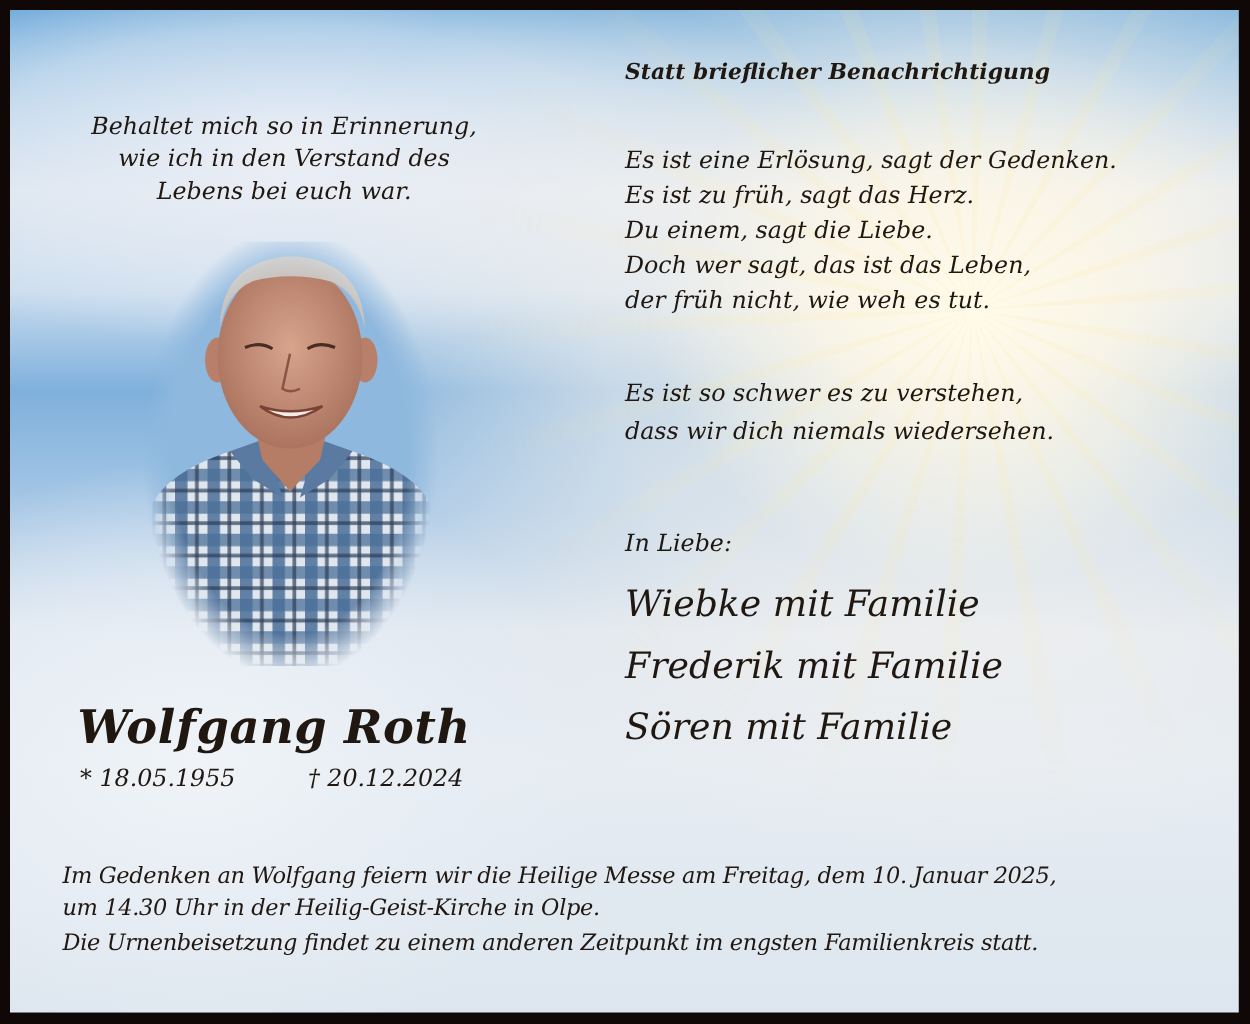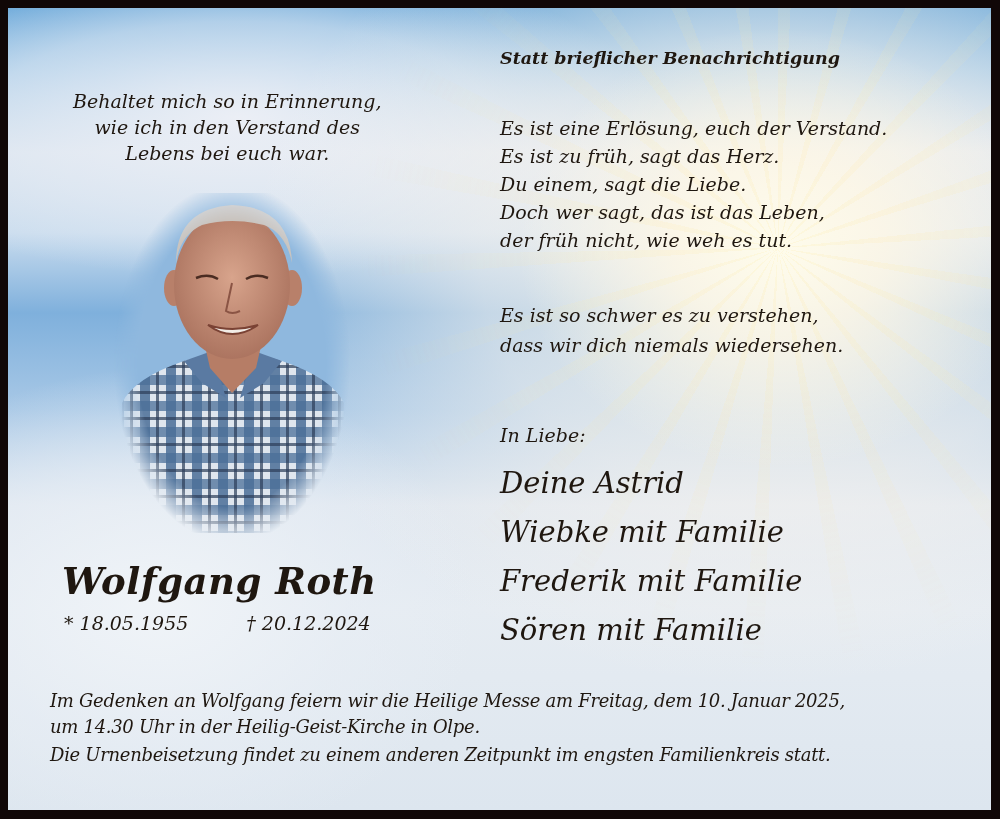--- a/index.html
+++ b/index.html
@@ -97,36 +97,35 @@
   </svg>
 
   <div class="txt name">Wolfgang Roth</div>
   <div class="txt dates">
     <span>* 18.05.1955</span><span class="death">† 20.12.2024</span>
   </div>
 
   <div class="txt heading">Statt brieflicher Benachrichtigung</div>
 
   <div class="txt poem1">
-    <span class="line">Es ist eine Erlösung, euch der Verstand.</span>
+    <span class="line">Es ist eine Erlösung, sagt der Gedenken.</span>
     <span class="line">Es ist zu früh, sagt das Herz.</span>
     <span class="line">Du einem, sagt die Liebe.</span>
     <span class="line">Doch wer sagt, das ist das Leben,</span>
     <span class="line">der früh nicht, wie weh es tut.</span>
   </div>
 
   <div class="txt poem2">
     <span class="line">Es ist so schwer es zu verstehen,</span>
     <span class="line">dass wir dich niemals wiedersehen.</span>
   </div>
 
   <div class="txt love-label">In Liebe:</div>
 
   <div class="txt mourners">
-    <span class="line">Deine Astrid</span>
     <span class="line">Wiebke mit Familie</span>
     <span class="line">Frederik mit Familie</span>
     <span class="line">Sören mit Familie</span>
   </div>
 
   <div class="txt notice">
     <span class="line">Im Gedenken an Wolfgang feiern wir die Heilige Messe am Freitag, dem 10. Januar 2025,</span>
     <span class="line">um 14.30 Uhr in der Heilig-Geist-Kirche in Olpe.</span>
     <span class="line line3">Die Urnenbeisetzung findet zu einem anderen Zeitpunkt im engsten Familienkreis statt.</span>
   </div>

